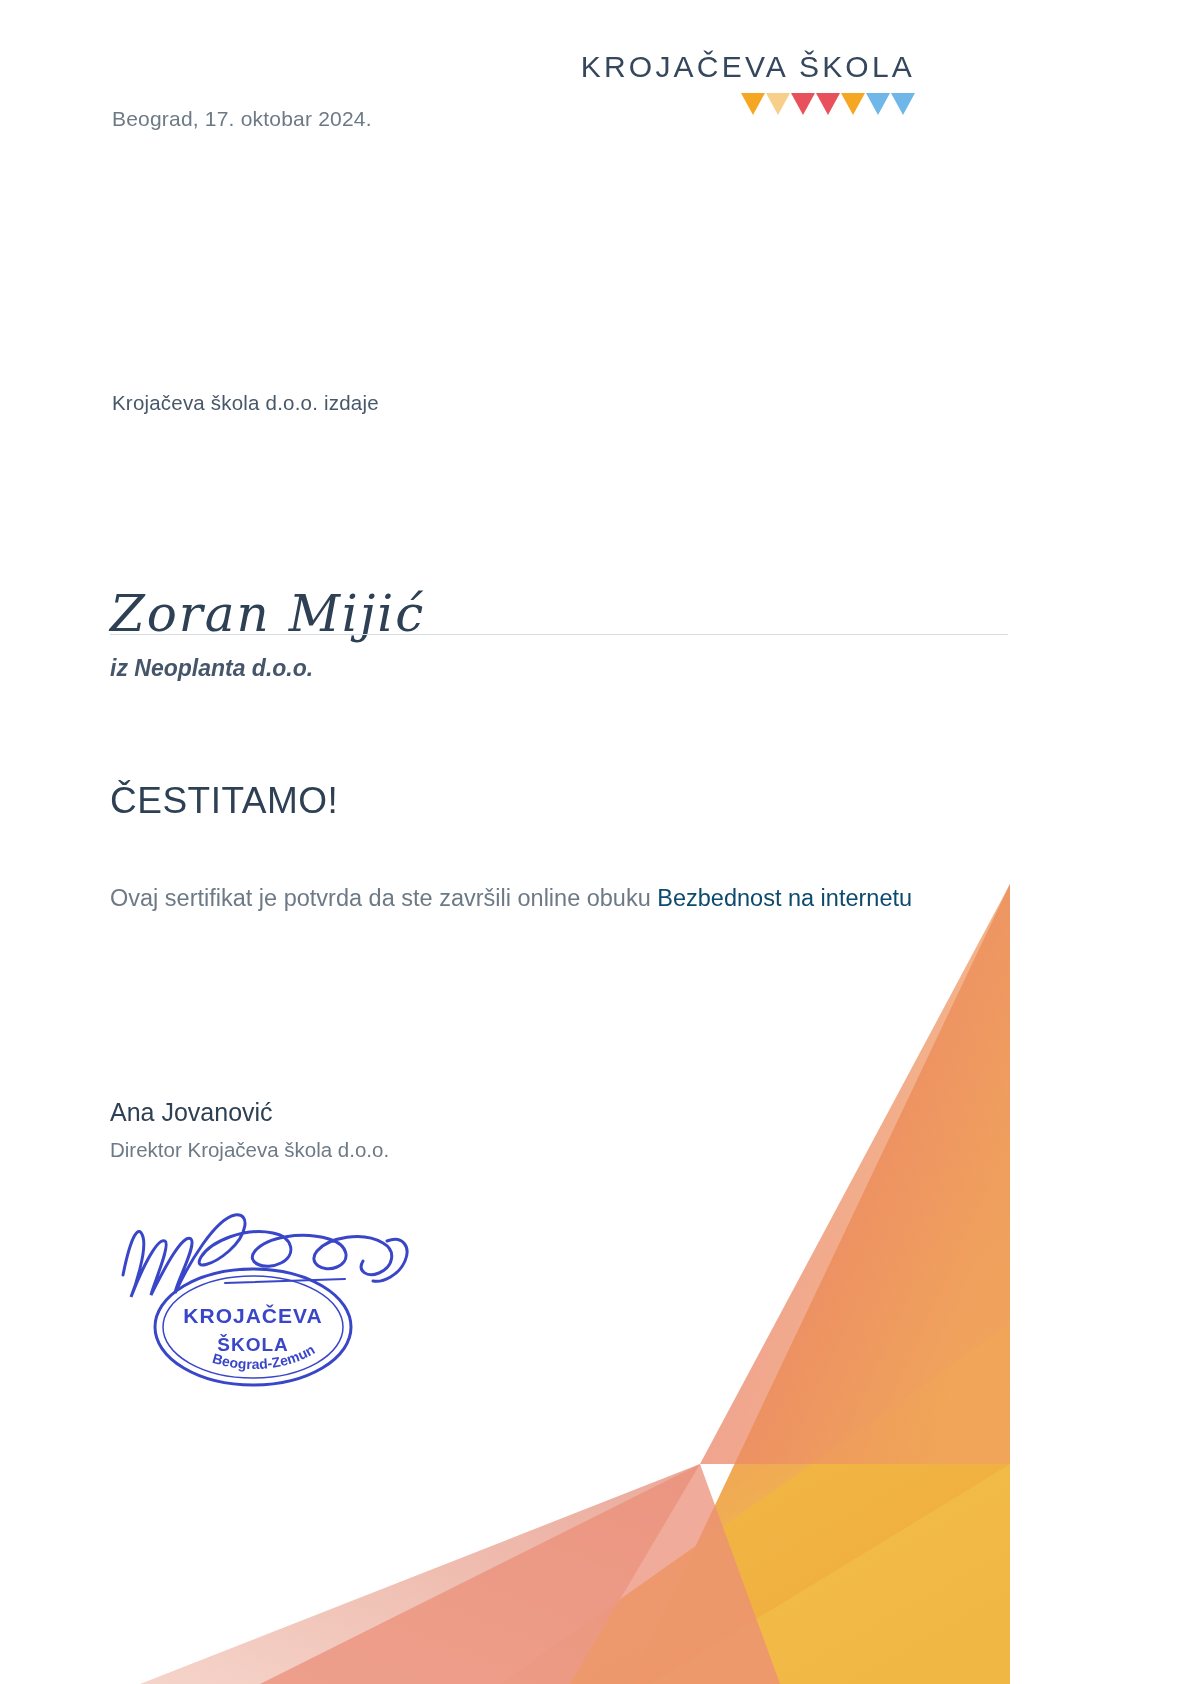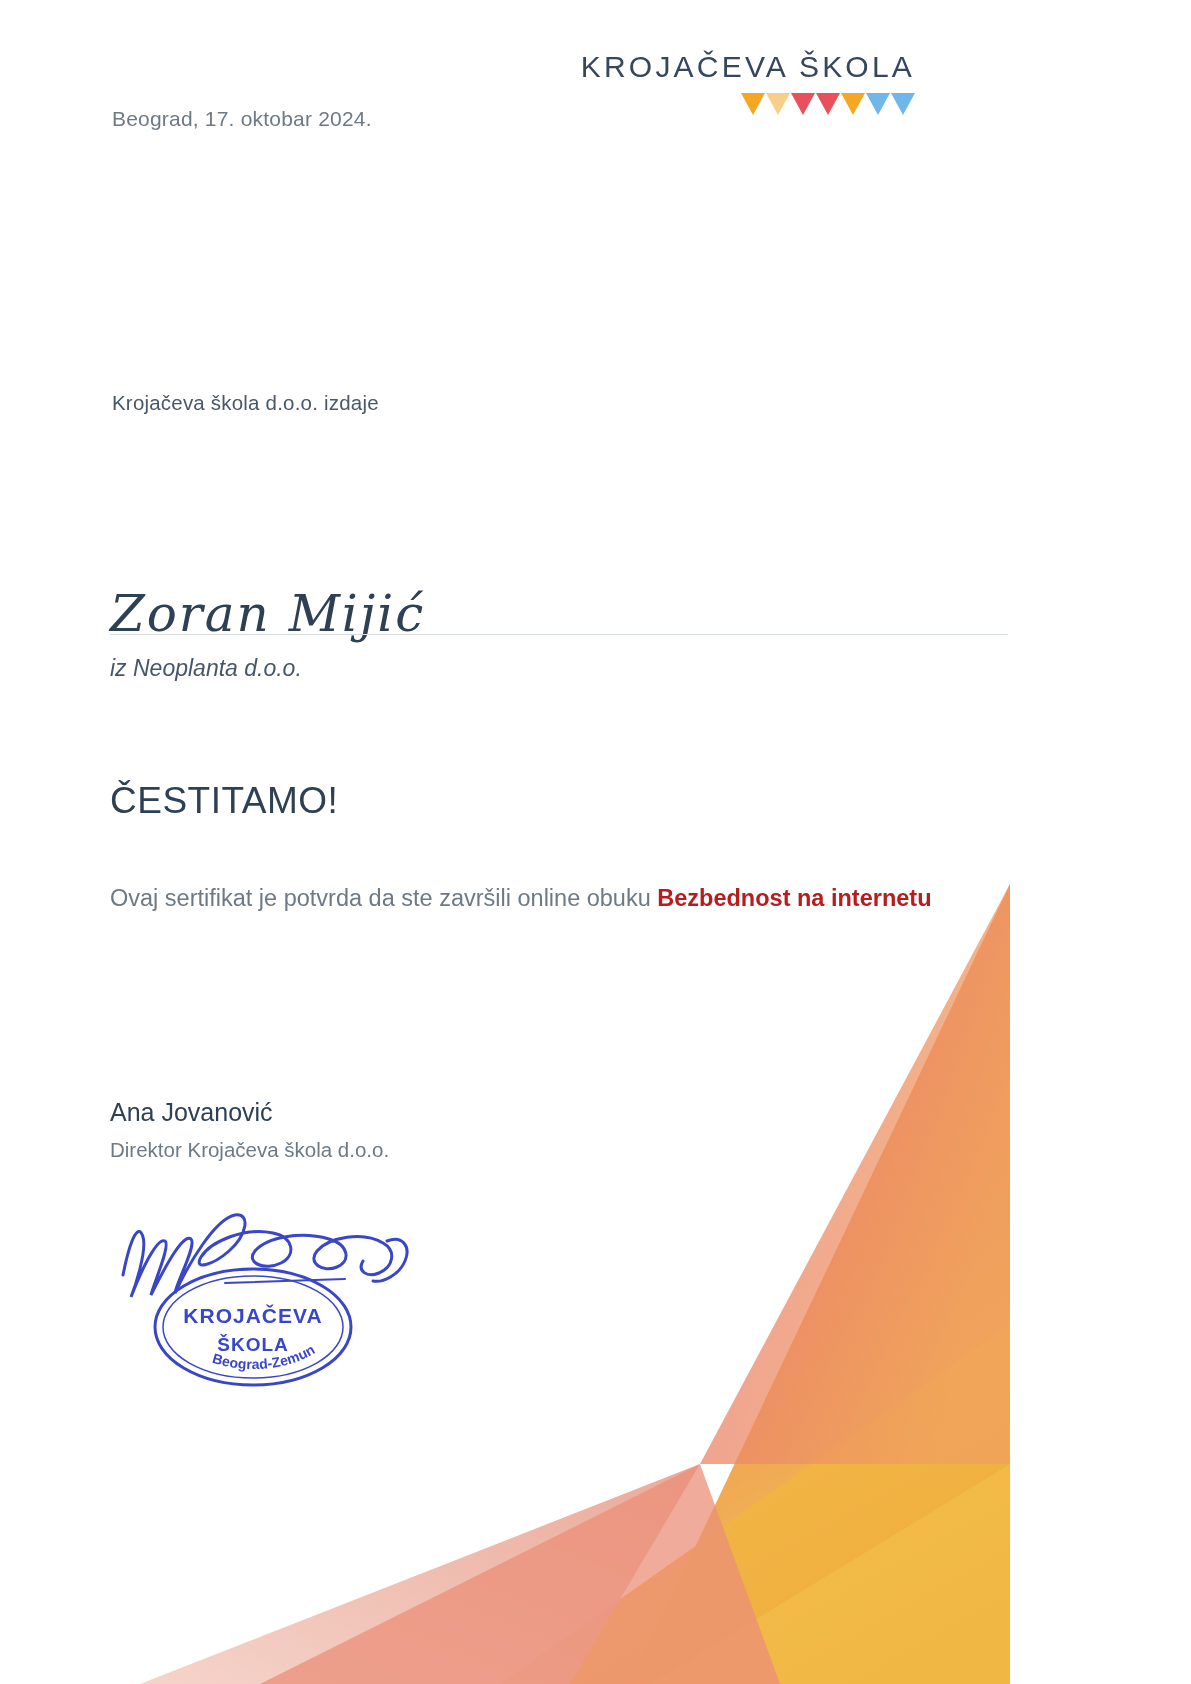--- a/index.html
+++ b/index.html
@@ -108,42 +108,43 @@
     height: 1px;
     background: #d8dde2;
   }
   .company {
     position: absolute;
     left: 110px;
     top: 655px;
     font-size: 23px;
     font-style: italic;
     color: #46566a;
+    font-weight: bold;
   }
 
   .congrats {
     position: absolute;
     left: 110px;
     top: 780px;
     font-size: 37px;
     color: #2e4053;
     letter-spacing: 0.5px;
   }
   .desc {
     position: absolute;
     left: 110px;
     top: 880px;
     width: 845px;
     font-size: 23.5px;
     line-height: 1.55;
     color: #6d7a86;
   }
   .desc b {
-    color: #b91c1c;
-    font-weight: bold;
+    color: #0c4a6e;
+    font-weight: normal;
     text-align: center;
   }
 
   
   .sig-name {
     position: absolute;
     left: 110px;
     top: 1098px;
     font-size: 25px;
     color: #2e4053;

